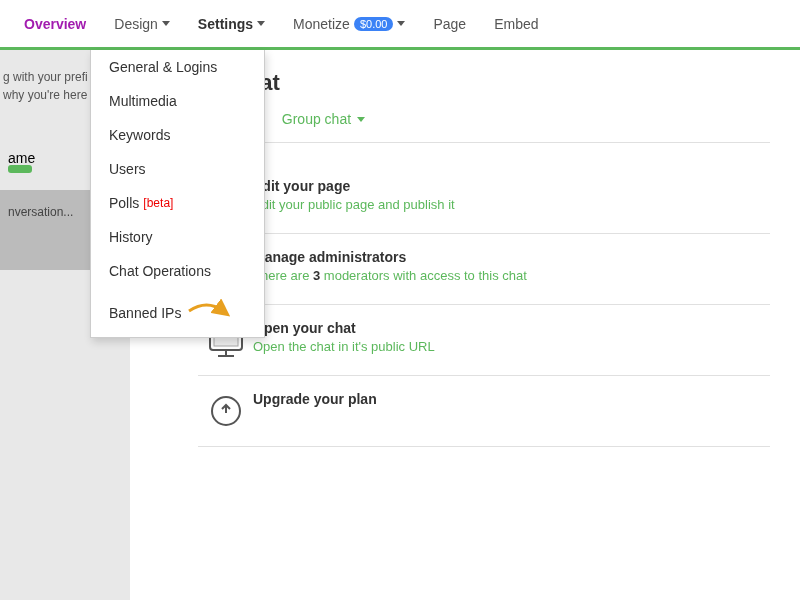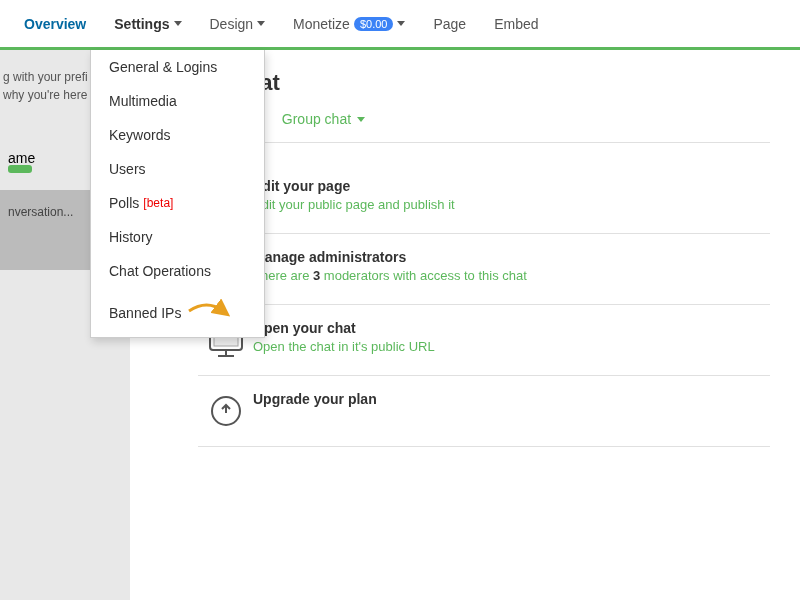--- a/index.html
+++ b/index.html
@@ -20,21 +20,21 @@
       padding: 0 14px;
       height: 50px;
       display: flex;
       align-items: center;
       cursor: pointer;
       font-size: 14px;
       color: #555;
       position: relative;
     }
     .nav-item.active {
-      color: #0369a1;
+      color: #a21caf;
       font-weight: bold;
       border-bottom: 3px solid #5cb85c;
       margin-bottom: -3px;
     }
     .nav-item .caret {
       display: inline-block;
       width: 0; height: 0;
       border-left: 4px solid transparent;
       border-right: 4px solid transparent;
       border-top: 5px solid #555;
@@ -192,26 +192,26 @@
       height: 40px;
     }
   </style>
 </head>
 <body>
 
 <nav class="top-nav">
   <div class="nav-item active">
     <span>Overview</span>
   </div>
+  <div class="nav-item">
+    <span>Design</span>
+    <span class="caret"></span>
+  </div>
   <div class="nav-item" style="font-weight:bold; color:#333;">
     <span>Settings</span>
-    <span class="caret"></span>
-  </div>
-  <div class="nav-item">
-    <span>Design</span>
     <span class="caret"></span>
   </div>
   <div class="nav-item">
     <span>Monetize</span>
     <span class="monetize-badge">$0.00</span>
     <span class="caret"></span>
   </div>
   <div class="nav-item">
     <span>Page</span>
   </div>

